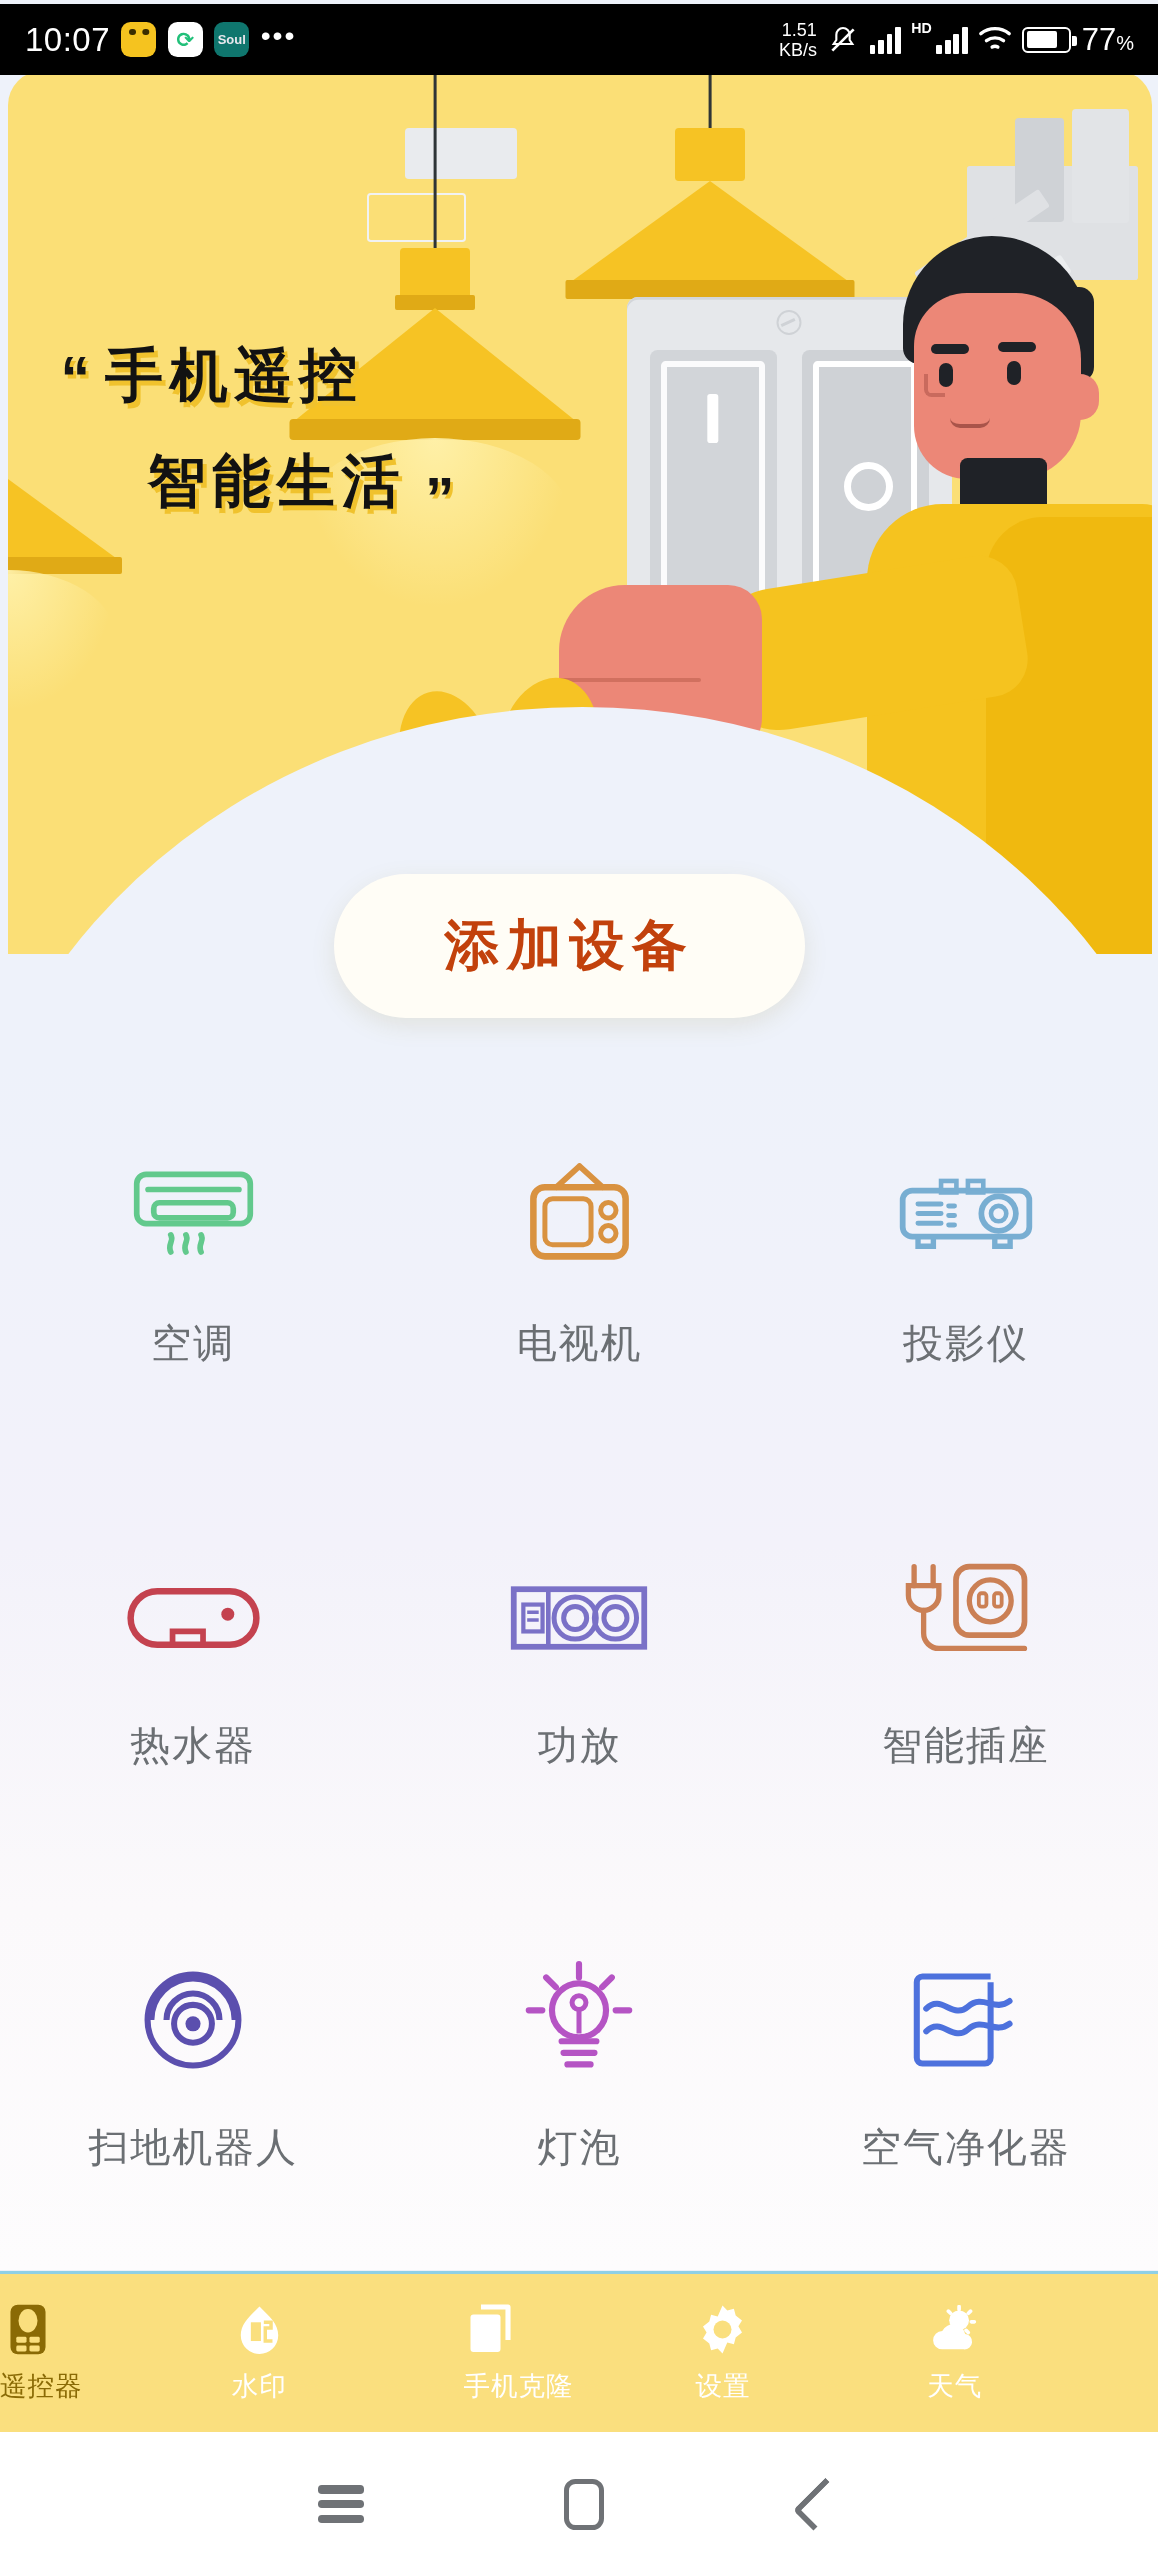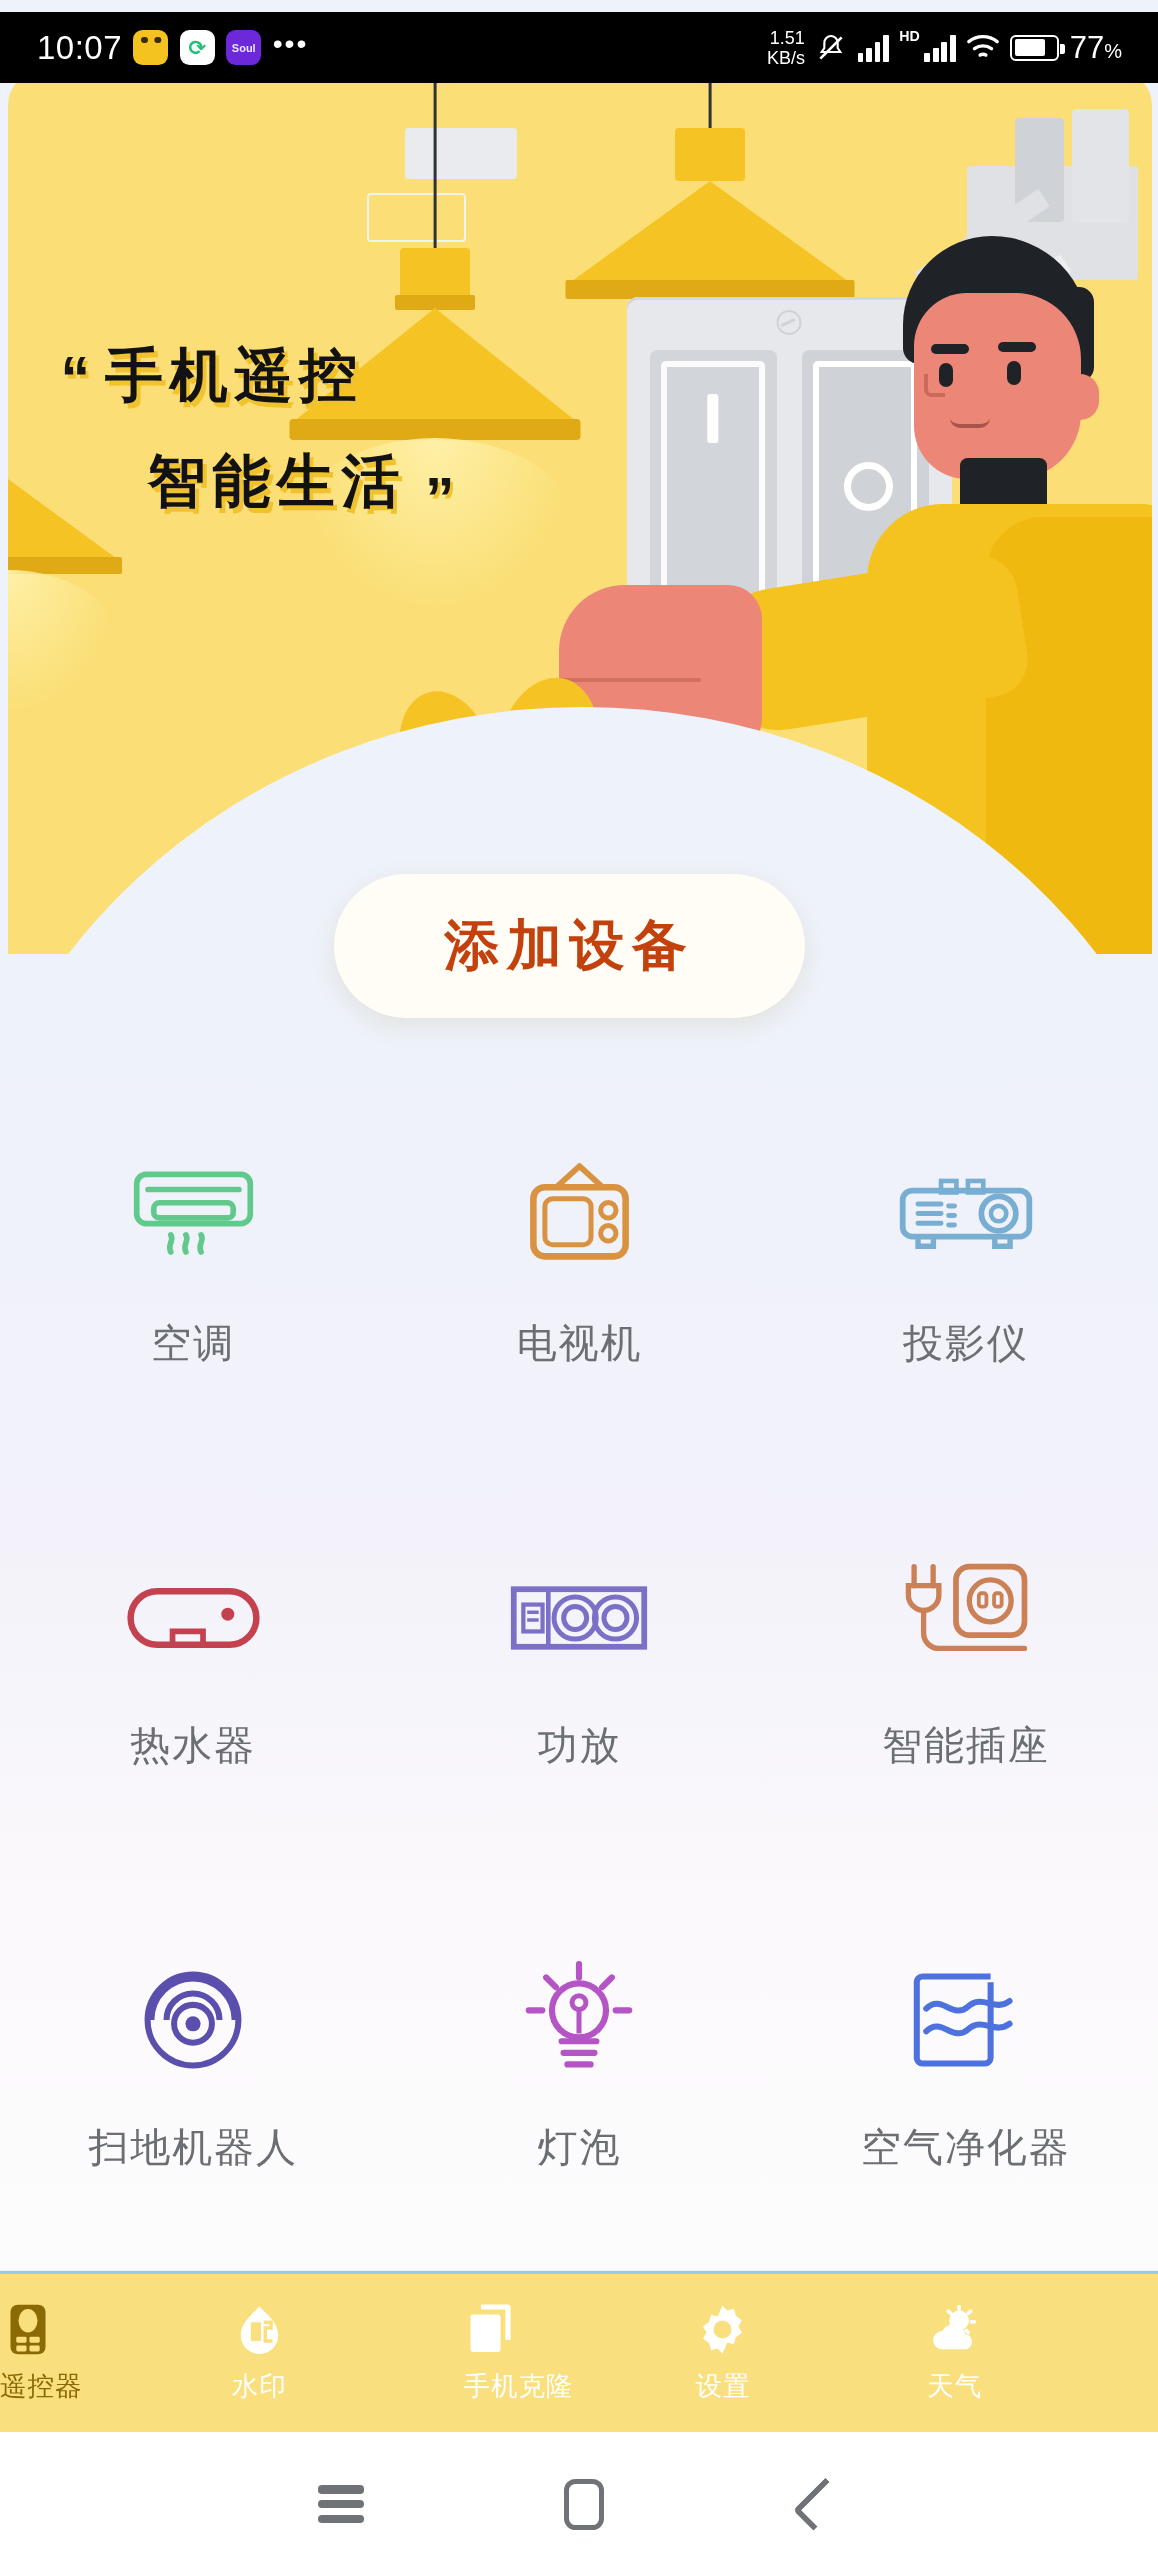--- a/index.html
+++ b/index.html
@@ -6,33 +6,33 @@
   html, body {
     width: 1159px; height: 2576px;
     font-family: "Liberation Sans", "DejaVu Sans", sans-serif;
     background: #ffffff;
     overflow: hidden;
   }
   .phone { position: relative; width: 1159px; height: 2576px; background:#eef2fa; }
 
   
   .statusbar {
-    position:absolute; top:12px; left:0; width:1159px; height:71px;
+    position:absolute; top:4px; left:0; width:1159px; height:71px;
     background:#000; color:#fff; display:flex; align-items:center;
-    padding:0 37px; z-index:40;
+    padding:0 25px; z-index:40;
   }
   .sb-left { display:flex; align-items:center; gap:11.4px; }
   .sb-time { font-size:33px; letter-spacing:0.5px; font-weight:400; }
   .sb-appicon { width:35px; height:35px; border-radius:9.5px; display:flex; align-items:center;
                 justify-content:center; font-size:14.2px; font-weight:bold; overflow:hidden; }
   .ic-yellow { background:#f5c31f; color:#3a2c00; position:relative; }
   .ic-yellow:before{ content:""; position:absolute; top:6.6px; left:7.6px; width:6.6px; height:6.6px;
                      background:#3a2c00; border-radius:50%; box-shadow:13.3px 0 0 #3a2c00;}
   .ic-green { background:#ffffff; color:#22c07a; font-size:21px; }
-  .ic-dark { background:#6d28d9; color:#e8e8ee; font-size:11px; }
+  .ic-dark { background:#0f766e; color:#e8e8ee; font-size:13px; }
   .sb-dots { font-size:28.5px; letter-spacing:1.9px; line-height:13.3px; color:#fff; padding-bottom:7.6px;}
   .sb-right { margin-left:auto; display:flex; align-items:center; gap:10.4px; }
   .sb-rate { font-size:18px; line-height:20px; text-align:right; }
   .sb-pct { font-size:31px; }
   .sb-pct small { font-size:20px; }
   .bars { display:flex; align-items:flex-end; gap:2.8px; height:28.5px; }
   .bars i { display:block; width:5.7px; background:#fff; border-radius:0.9px; }
   .bars i:nth-child(1){height:8.5px;} .bars i:nth-child(2){height:14.2px;}
   .bars i:nth-child(3){height:20px;} .bars i:nth-child(4){height:26.6px;}
   .hd { font-size:14.2px; font-weight:bold; margin-right:-5.7px; align-self:flex-start; }

